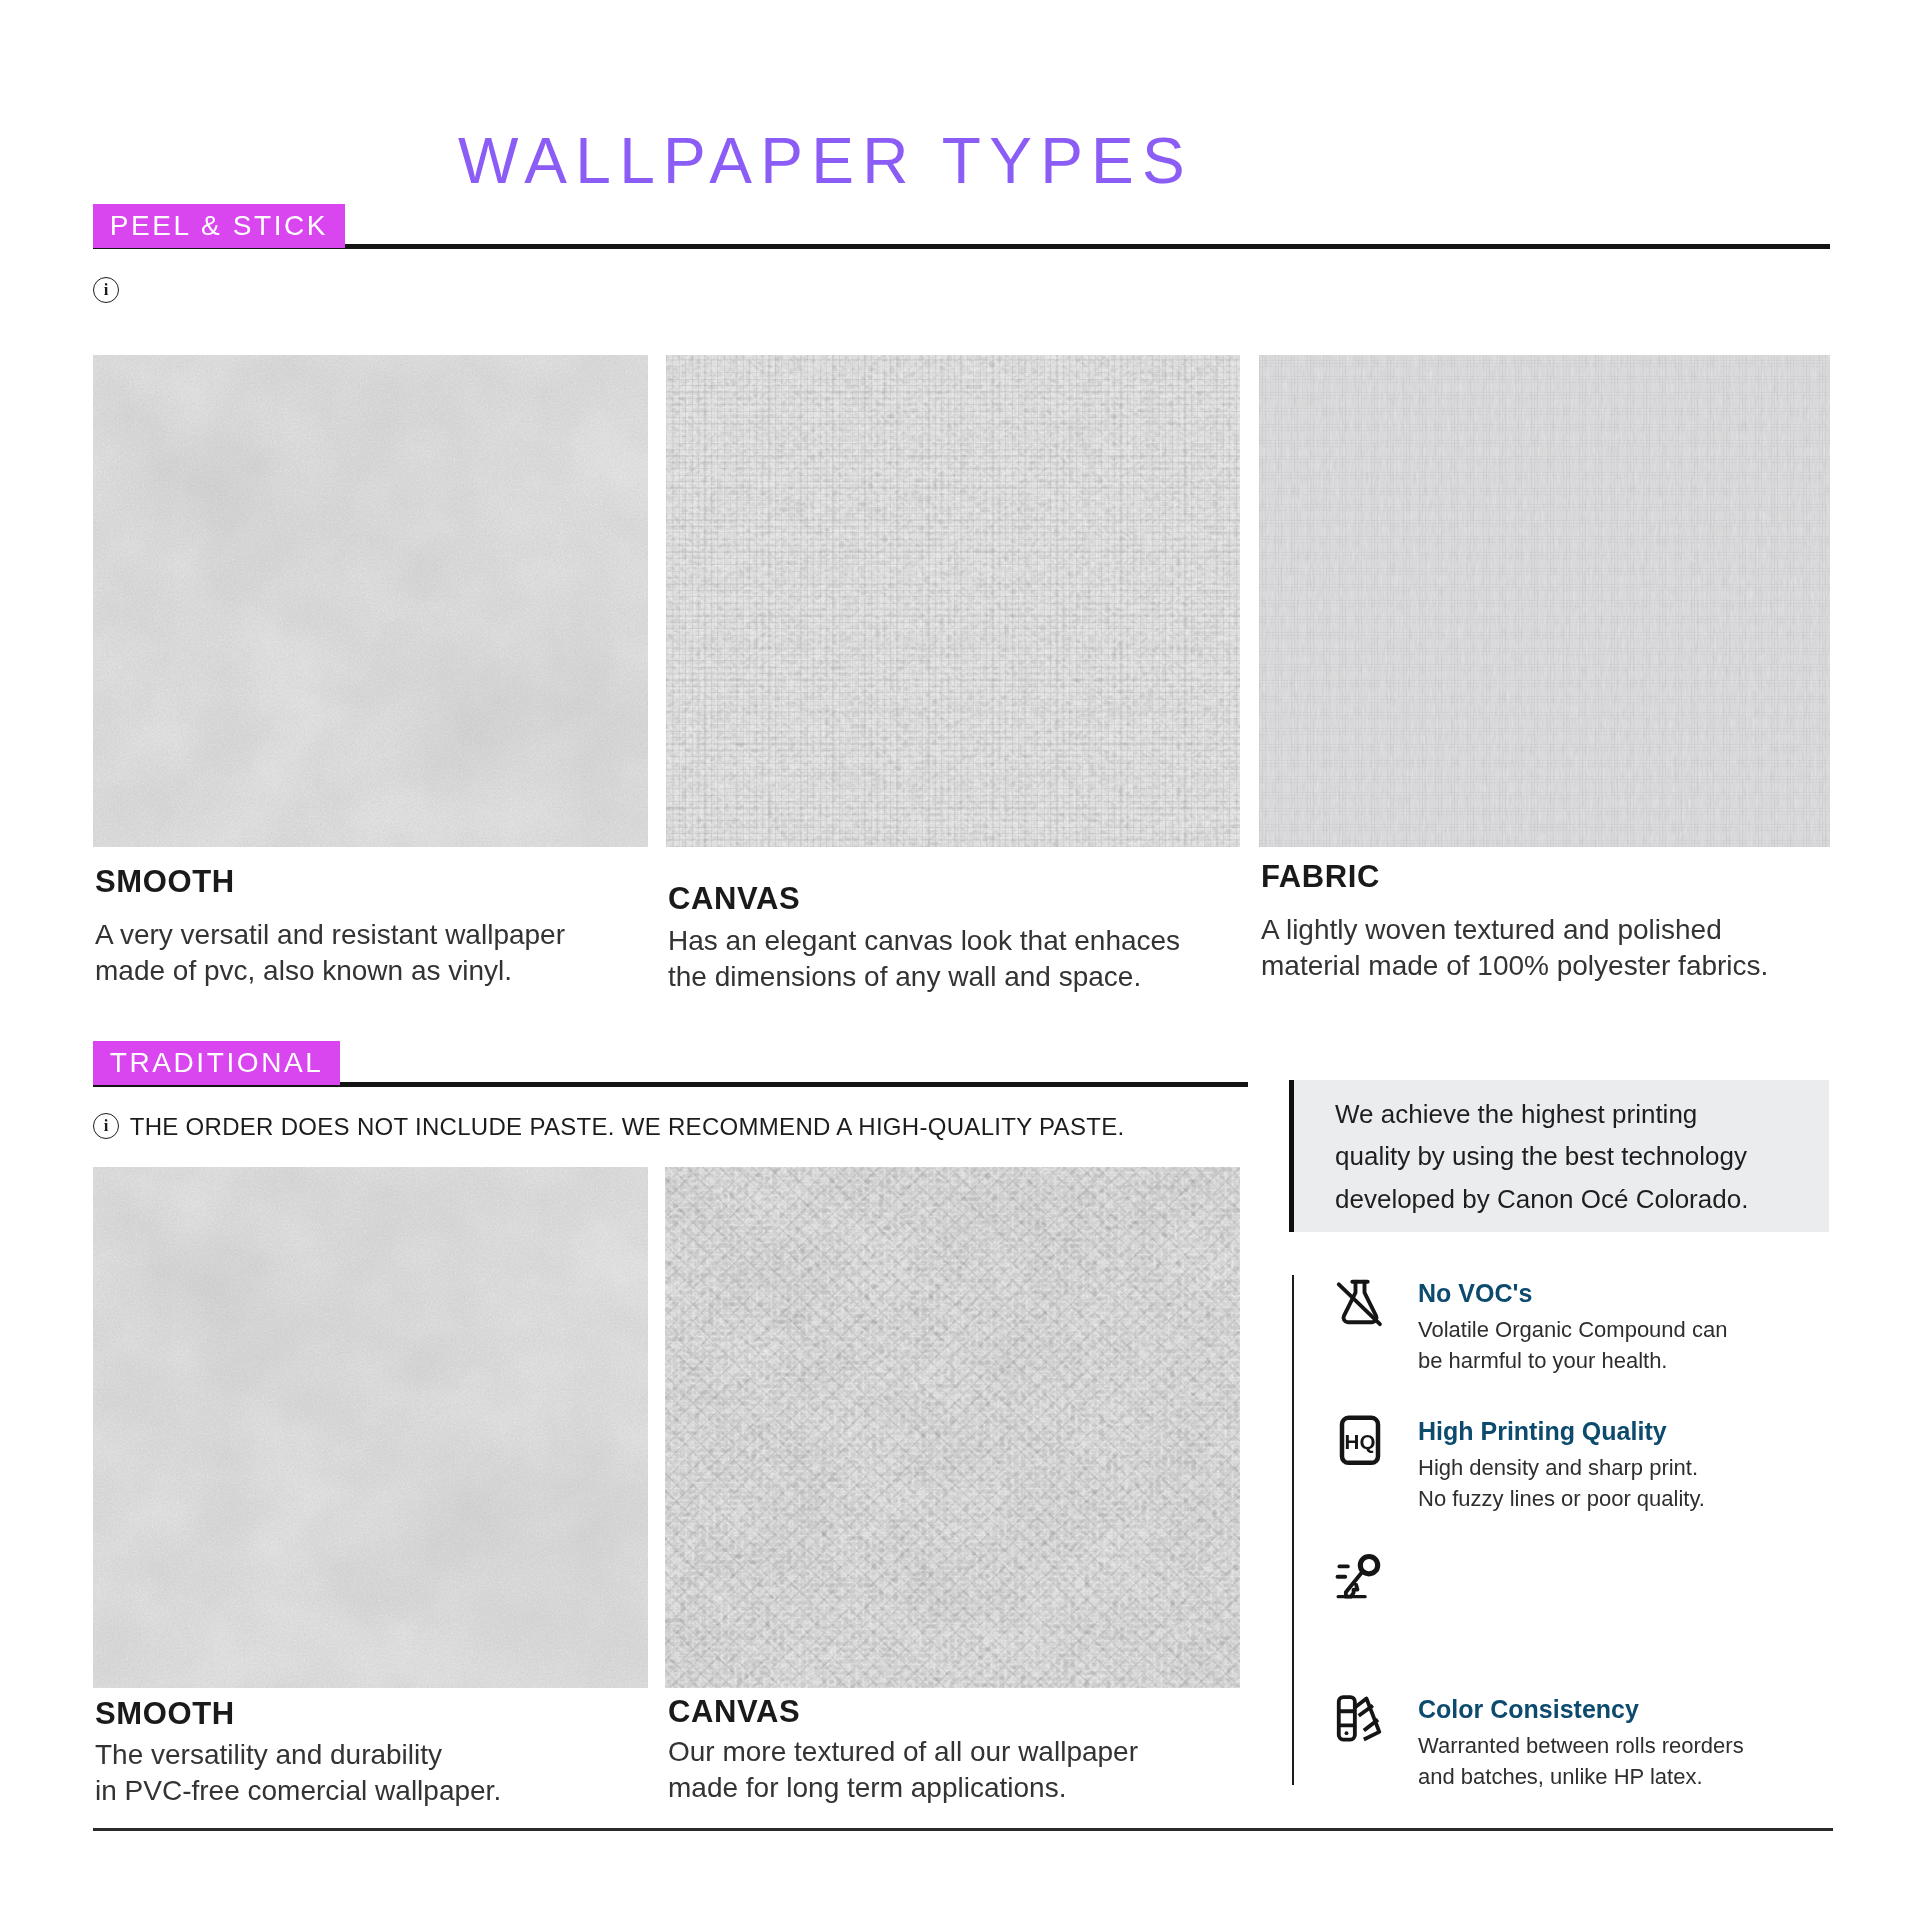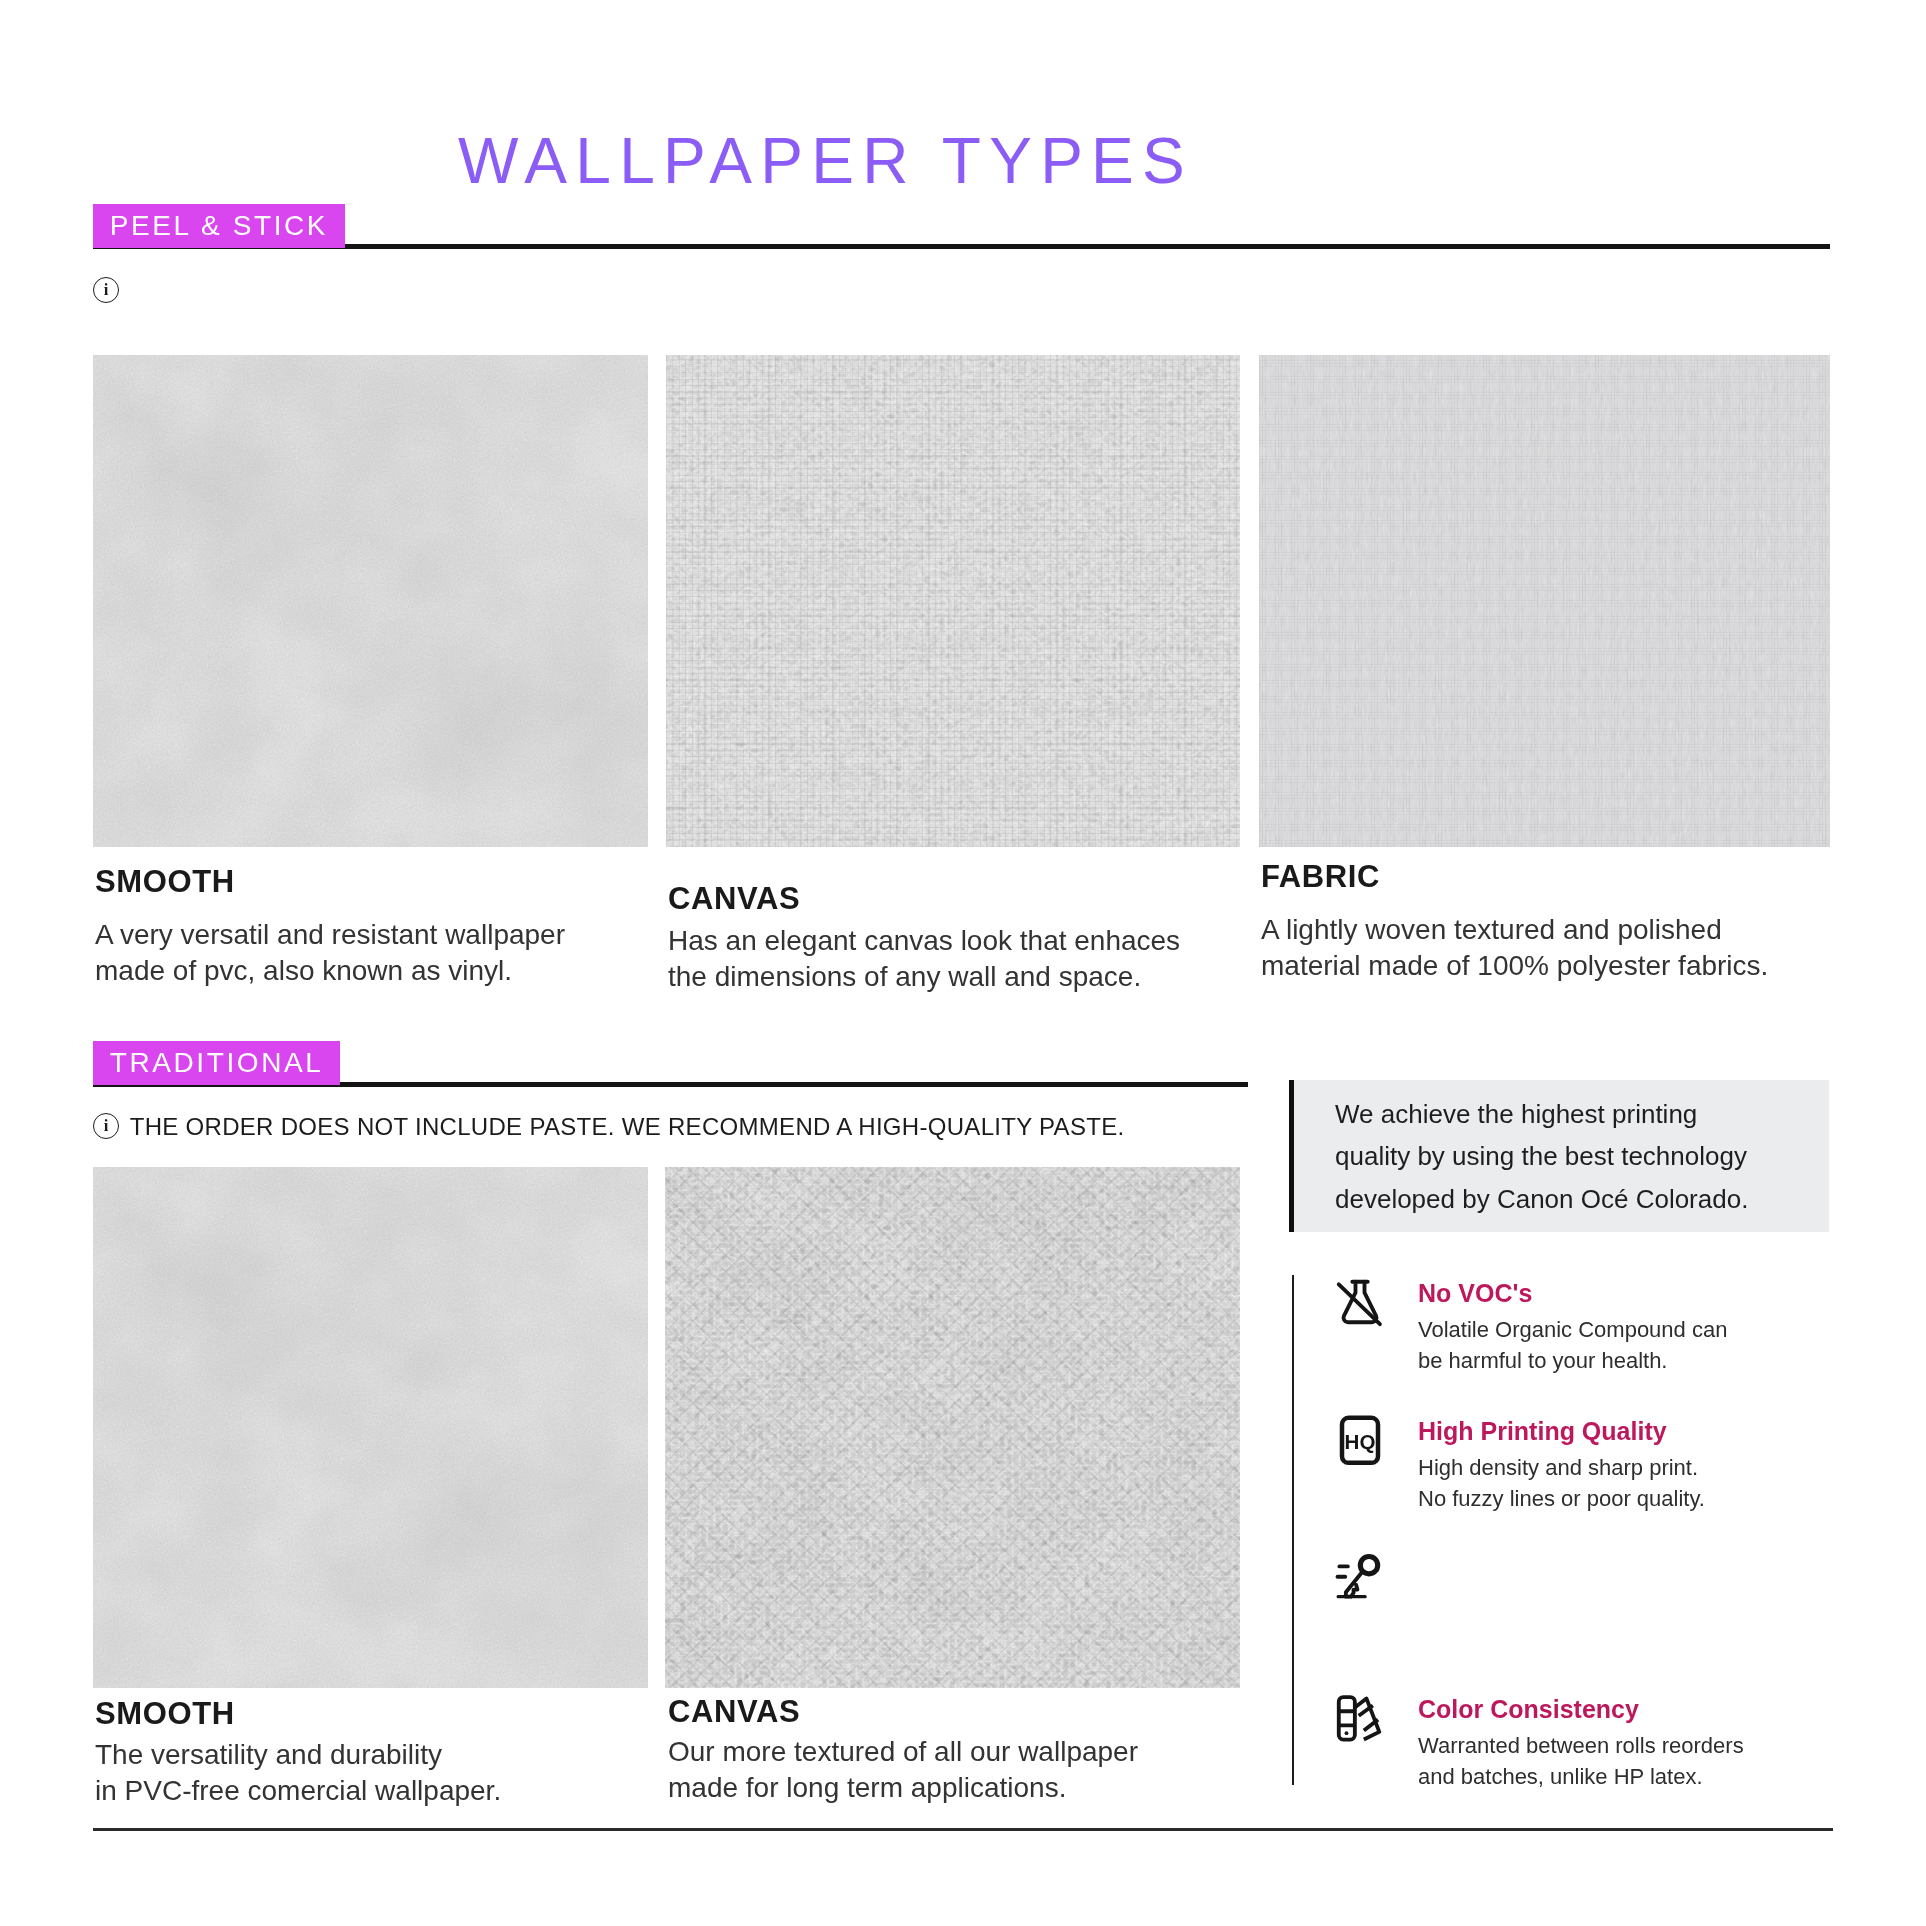--- a/index.html
+++ b/index.html
@@ -78,21 +78,21 @@
   #feature-divider{left:1292px;top:1275px;width:1.9px;height:510px;background:#1c1c1c;}
 
   .feature{position:absolute;left:1333px;width:526px;display:flex;gap:31px;}
   #feature-0{top:1276px;}
   #feature-1{top:1414px;}
   #feature-2{top:1551px;}
   #feature-3{top:1692px;}
   .ficon{flex:0 0 54px;width:54px;height:54px;}
   .ficon svg{width:54px;height:54px;display:block;}
   .ftext{flex:1 1 auto;}
-  .ftitle{font-size:25px;font-weight:700;color:#be185d;margin:2.6px 0 7.7px 0;}
+  .ftitle{font-size:25px;font-weight:700;color:#0c4a6e;margin:2.6px 0 7.7px 0;}
   .fdesc{font-size:22px;line-height:1.4;color:#2e2e2e;white-space:pre-line;}
 </style>
 </head>
 <body>
 
 <svg width="0" height="0" style="position:absolute" aria-hidden="true">
   <defs>
     <filter id="f-grain" x="0" y="0" width="100%" height="100%">
       <feTurbulence type="fractalNoise" baseFrequency="0.35" numOctaves="2" seed="7" stitchTiles="stitch"></feTurbulence>
       <feColorMatrix type="matrix" values="0 0 0 0 0  0 0 0 0 0  0 0 0 0 0  0.45 0.45 0.45 0 0"></feColorMatrix>

